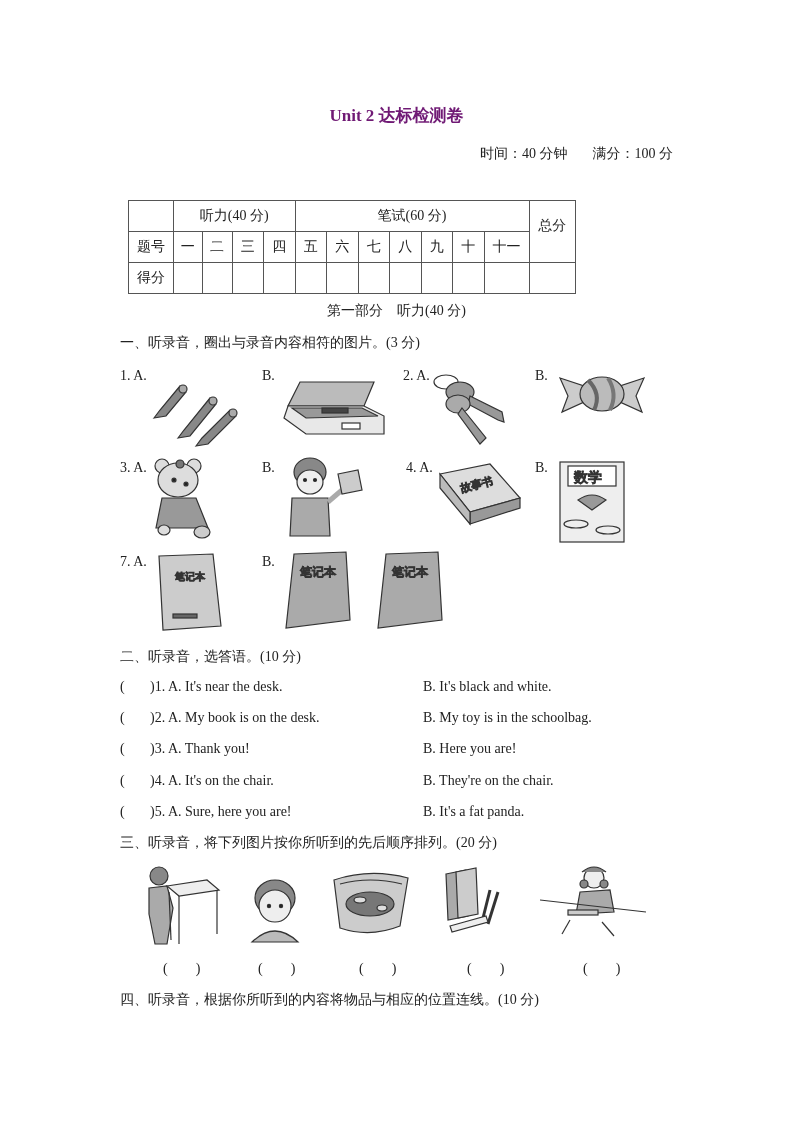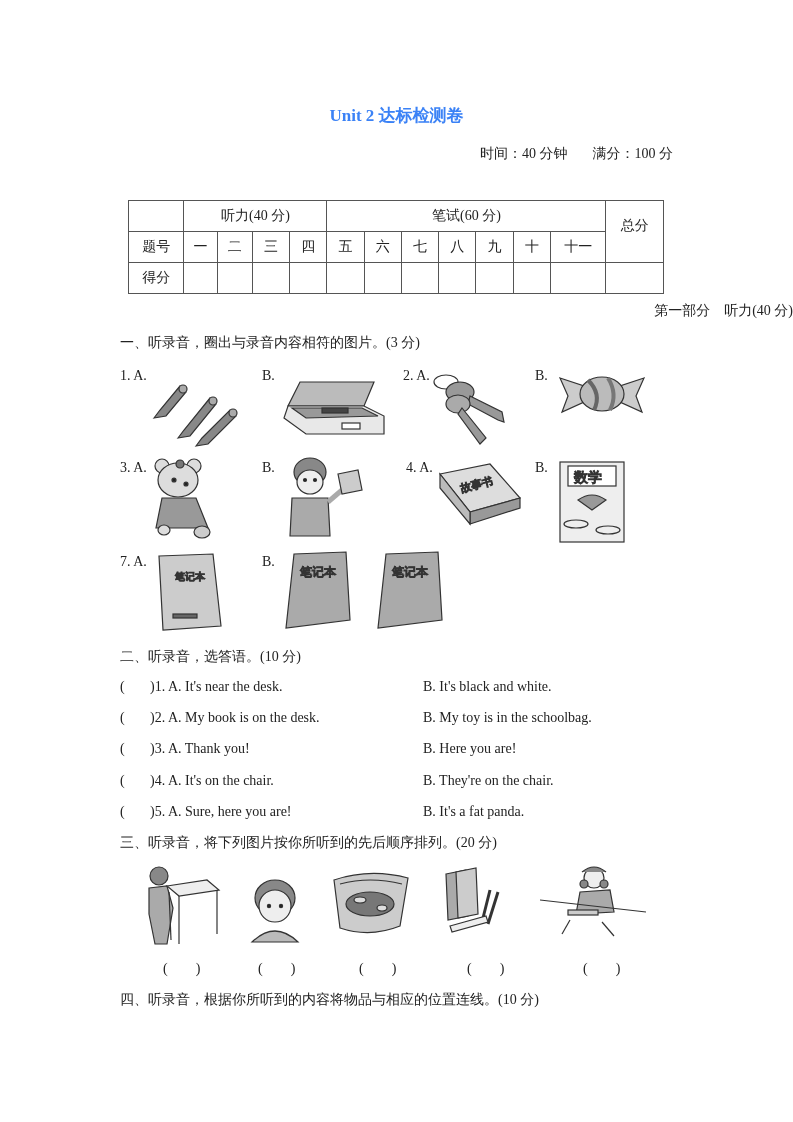--- a/index.html
+++ b/index.html
@@ -1,23 +1,23 @@
 <!DOCTYPE html>
 <html><head>
 <meta charset="utf-8">
 <style>
   html, body { margin:0; padding:0; background:#ffffff; }
   body { width:793px; height:1122px; position:relative; overflow:hidden;
          font-family:"Liberation Serif","DejaVu Serif",serif; color:#222; }
   .abs { position:absolute; }
-  .title { left:0; width:793px; top:104px; text-align:center; font-size:17px; font-weight:bold; color:#3b82f6; }
+  .title { left:0; width:793px; top:104px; text-align:center; font-size:17px; font-weight:bold; color:#701a75; }
   .meta { right:120px; top:145px; font-size:14px;margin-left:32px; }
-  table.score { position:absolute; left:128px; top:200px; width:536px; border-collapse:collapse; font-size:14px; }
+  table.score { position:absolute; left:128px; top:200px; width:448px; border-collapse:collapse; font-size:14px; }
   table.score td { border:1px solid #555; text-align:center; height:30px; padding:0; }
-  .part-head { left:0; width:793px; top:302px; text-align:right; font-size:14px; }
+  .part-head { left:0; width:793px; top:302px; text-align:center; font-size:14px; }
   .sec { left:120px; font-size:14px; }
   .lbl { font-size:14px; }
   .q { left:120px; font-size:14px; }
   .q .paren { display:inline-block; width:30px; }
   .optB { left:423px; font-size:14px; }
   .pic svg { display:block; }
   .blank { font-size:14px; }
 </style>
 </head>
 <body>

